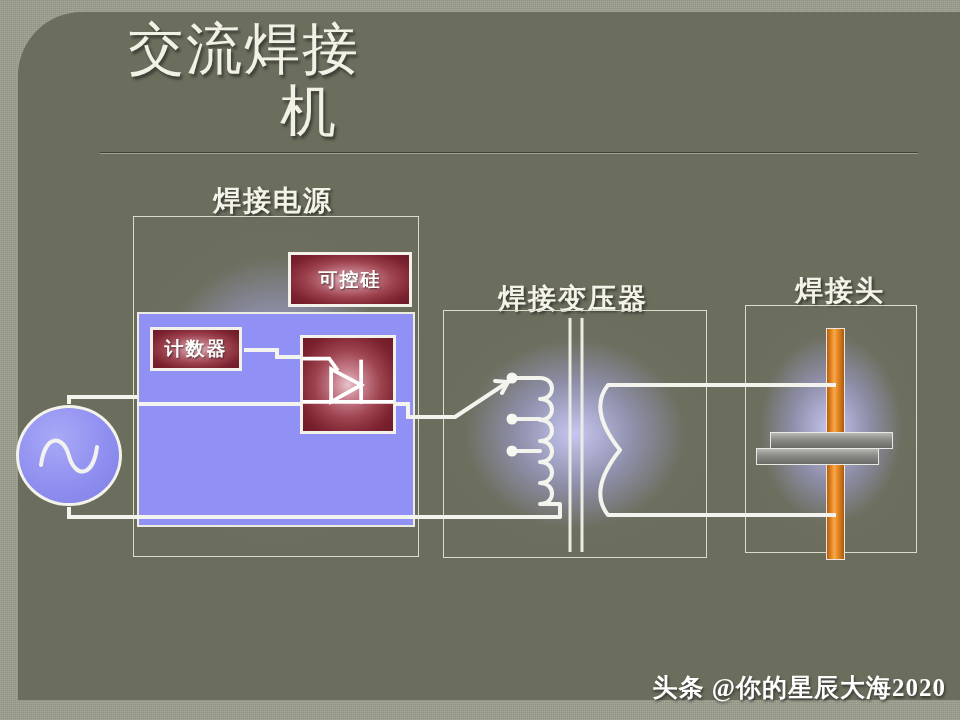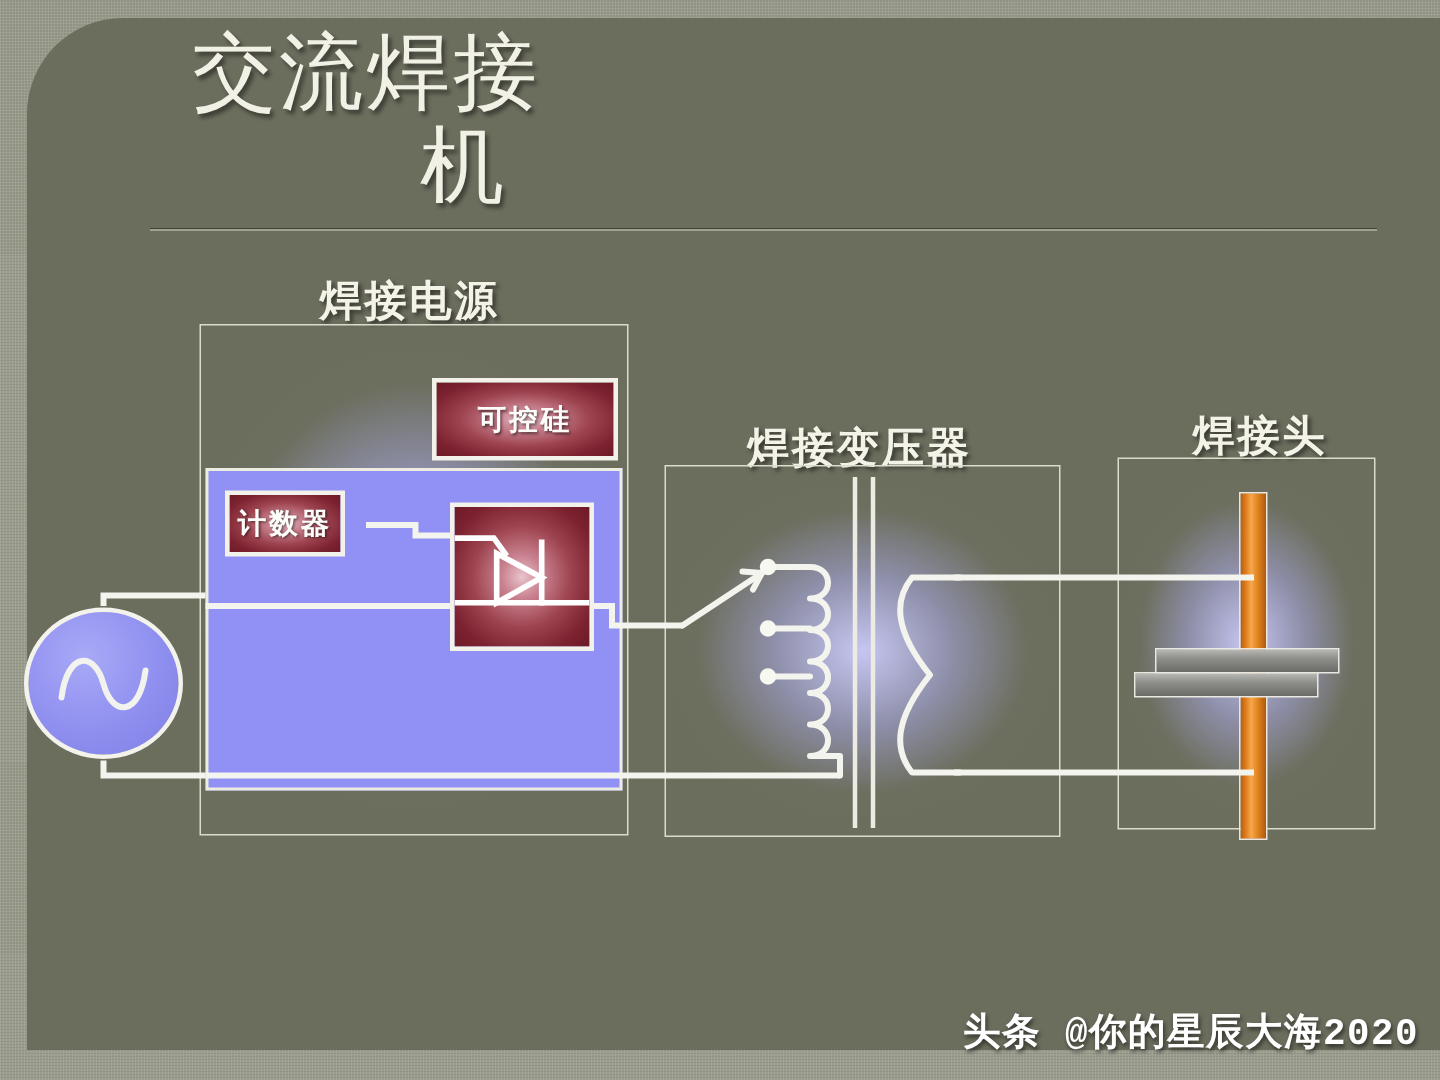--- a/index.html
+++ b/index.html
@@ -142,21 +142,21 @@
   
   #watermark {
     position: absolute;
     right: 14px; bottom: 16px;
     color: #ffffff;
     font-size: 25px;
     font-weight: bold;
     letter-spacing: 1px;
     text-shadow: 1px 2px 3px rgba(0,0,0,0.55);
     white-space: nowrap;
-    font-family: Liberation Mono, monospace;
+    font-family: Liberation Serif, serif;
   }
   #watermark .tt { font-weight: 900; }
 </style>
 </head>
 <body>
 
 <div id="slide">
 
   <div id="panel"></div>
 
@@ -179,21 +179,21 @@
   </div>
 
   <div class="obox" id="wh-box" style="left:745px; top:305px; width:172px; height:248px;">
     <div class="glow-inner"></div>
   </div>
 
   <div id="ctrl-block"></div>
 
   <div class="redbox" style="left:288px; top:252px; width:124px; height:55px;">可控硅</div>
 
-  <div class="redbox" style="left:150px; top:327px; width:80px; height:44px;">计数器</div>
+  <div class="redbox" style="left:150px; top:327px; width:92px; height:44px;">计数器</div>
 
   <div class="redbox" id="scr-box" style="left:300px; top:335px; width:96px; height:99px;">
     <svg width="96" height="99" viewBox="0 0 96 99">
       <g stroke="#ffffff" stroke-width="4" fill="none" stroke-linecap="square" stroke-linejoin="miter">
 
         <path d="M2 22 H28 L36 33"></path>
 
         <path d="M2 68 H94"></path>
 
         <path d="M30 33 L30 68 L62 50 Z" fill="none"></path>

